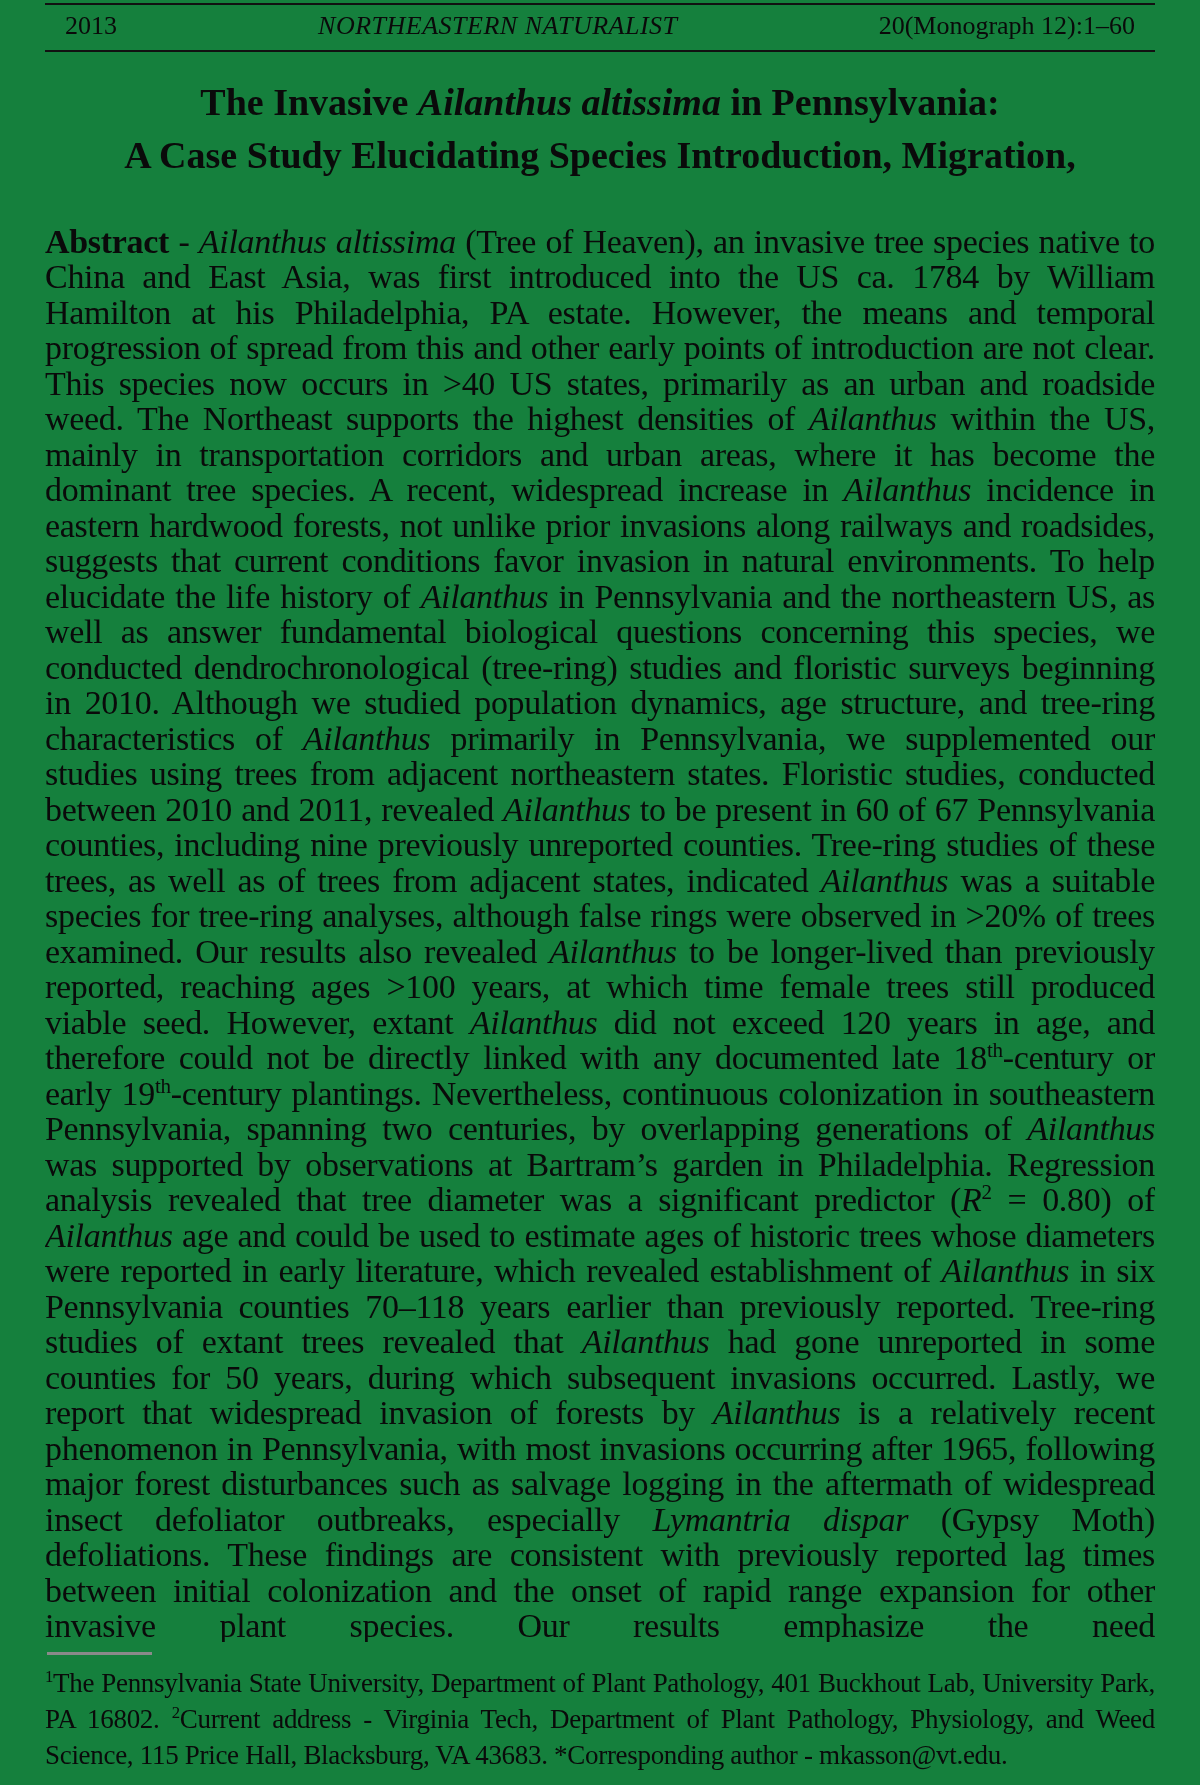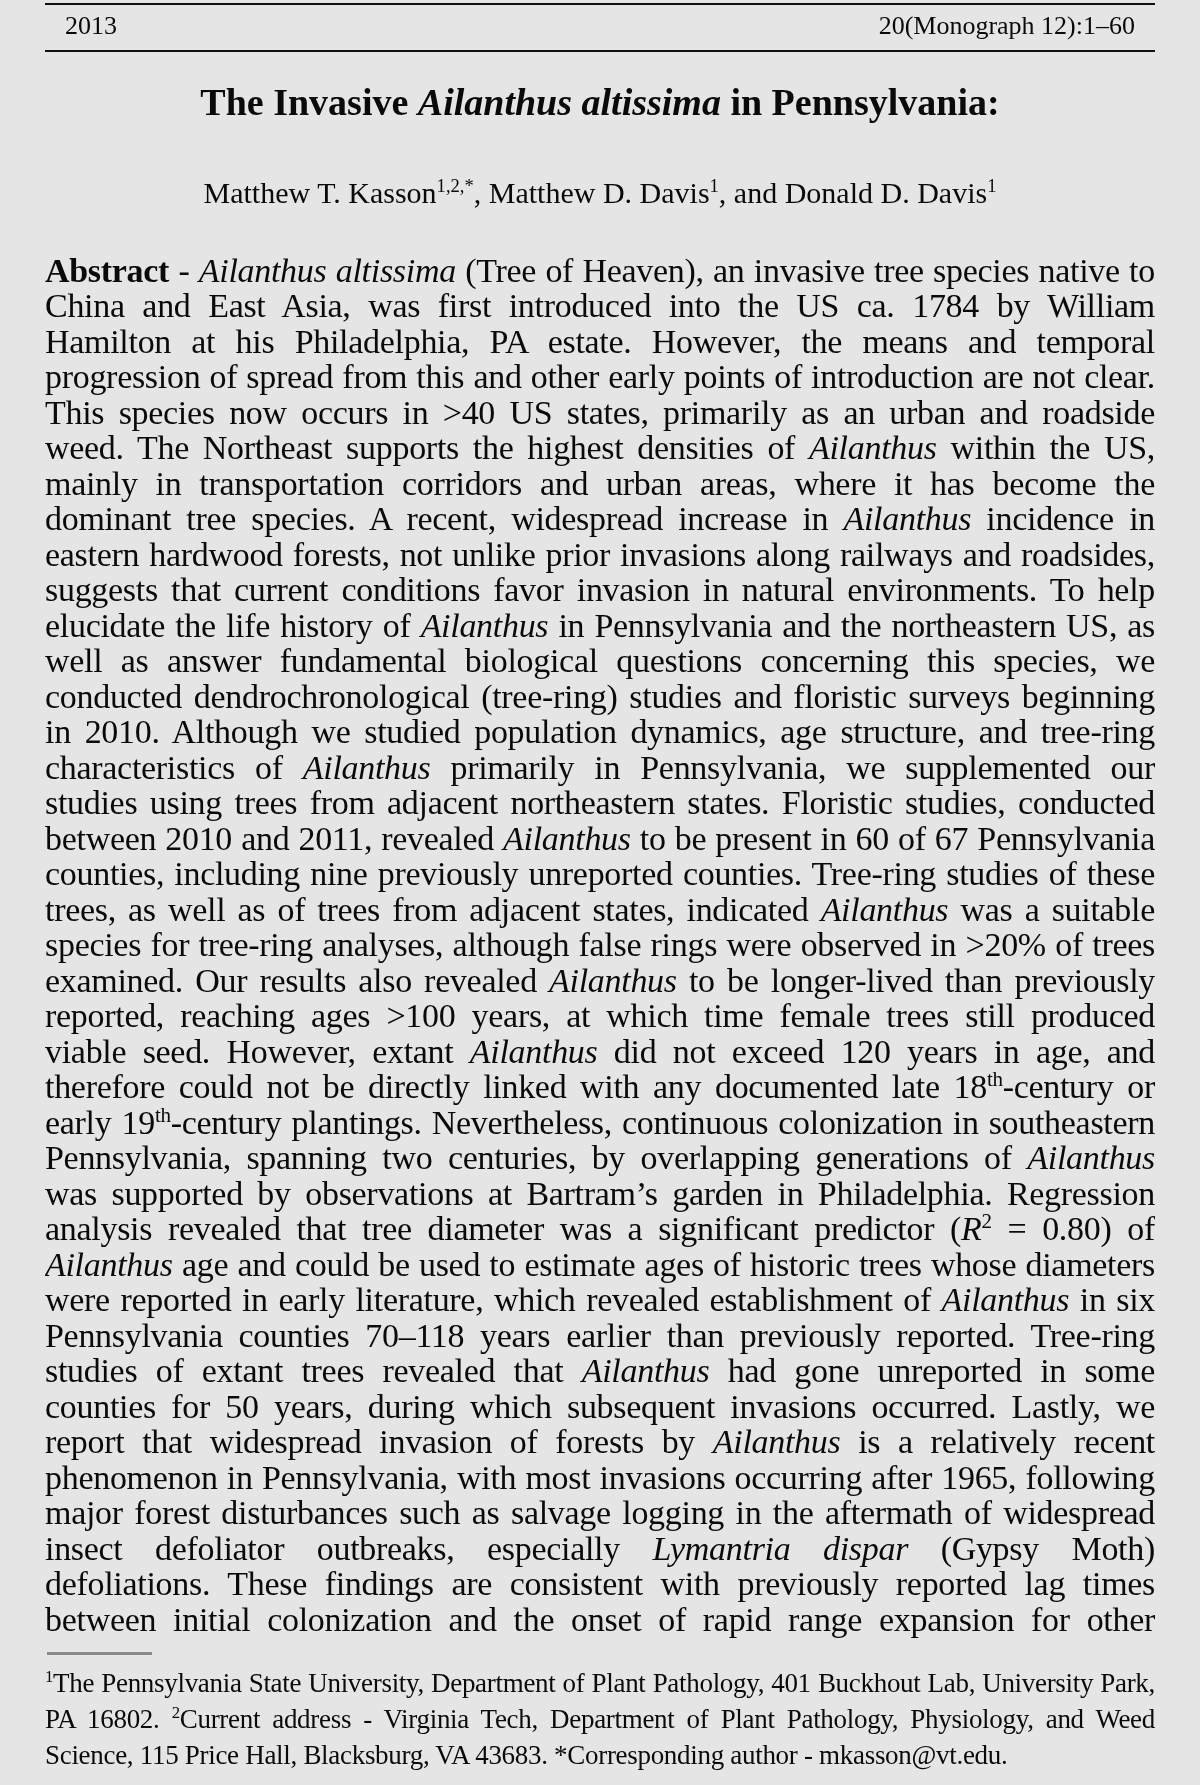--- a/index.html
+++ b/index.html
@@ -6,21 +6,21 @@
     margin: 0;
     padding: 0;
     background: #ffffff;
   }
   .page {
     position: relative;
     width: 1200px;
     height: 1785px;
     box-sizing: border-box;
     padding: 3px 45px 12px 45px;
-    background: #e5e5e5;
+    background: #15803d;
     color: #0a0a0a;
     font-family: "Liberation Serif", "DejaVu Serif", serif;
     display: flex;
     flex-direction: column;
     overflow: hidden;
   }
   .running-head {
     flex: 0 0 auto;
     border-top: 2px solid #111111;
     border-bottom: 2px solid #111111;
@@ -84,28 +84,29 @@
     vertical-align: super;
   }
 </style>
 </head>
 <body>
 
 <div class="page">
 
   <div class="running-head">
     <span class="year">2013</span>
+    <span class="journal">NORTHEASTERN NATURALIST</span>
     <span class="citation">20(Monograph 12):1–60</span>
   </div>
 
   <div class="title-block">
     <div><span>The Invasive </span><span style="font-style: italic;">Ailanthus altissima</span><span> in Pennsylvania:</span></div>
+    <div><span>A Case Study Elucidating Species Introduction, Migration,</span></div>
   </div>
 
-  <div class="authors-line"><span>Matthew T. Kasson</span><sup>1,2,*</sup><span>, Matthew D. Davis</span><sup>1</sup><span>, and Donald D. Davis</span><sup>1</sup></div>
 
   <div class="abstract-para"><span style="font-weight: bold;">Abstract</span><span> - </span><span style="font-style: italic;">Ailanthus altissima</span><span> (Tree of Heaven), an invasive tree species native to China and East Asia, was first introduced into the US ca. 1784 by William Hamilton at his Philadelphia, PA estate. However, the means and temporal progression of spread from this and other early points of introduction are not clear. This species now occurs in &gt;40 US states, primarily as an urban and roadside weed. The Northeast supports the highest densities of </span><span style="font-style: italic;">Ailanthus</span><span> within the US, mainly in transportation corridors and urban areas, where it has become the dominant tree species. A recent, widespread increase in </span><span style="font-style: italic;">Ailanthus</span><span> incidence in eastern hardwood forests, not unlike prior invasions along railways and roadsides, suggests that current conditions favor invasion in natural environments. To help elucidate the life history of </span><span style="font-style: italic;">Ailanthus</span><span> in Pennsylvania and the northeastern US, as well as answer fundamental biological questions concerning this species, we conducted dendrochronological (tree-ring) studies and floristic surveys beginning in 2010. Although we studied population dynamics, age structure, and tree-ring characteristics of </span><span style="font-style: italic;">Ailanthus</span><span> primarily in Pennsylvania, we supplemented our studies using trees from adjacent northeastern states. Floristic studies, conducted between 2010 and 2011, revealed </span><span style="font-style: italic;">Ailanthus</span><span> to be present in 60 of 67 Pennsylvania counties, including nine previously unreported counties. Tree-ring studies of these trees, as well as of trees from adjacent states, indicated </span><span style="font-style: italic;">Ailanthus</span><span> was a suitable species for tree-ring analyses, although false rings were observed in &gt;20% of trees examined. Our results also revealed </span><span style="font-style: italic;">Ailanthus</span><span> to be longer-lived than previously reported, reaching ages &gt;100 years, at which time female trees still produced viable seed. However, extant </span><span style="font-style: italic;">Ailanthus</span><span> did not exceed 120 years in age, and therefore could not be directly linked with any documented late 18</span><sup>th</sup><span>-century or early 19</span><sup>th</sup><span>-century plantings. Nevertheless, continuous colonization in southeastern Pennsylvania, spanning two centuries, by overlapping generations of </span><span style="font-style: italic;">Ailanthus</span><span> was supported by observations at Bartram’s garden in Philadelphia. Regression analysis revealed that tree diameter was a significant predictor (</span><span style="font-style: italic;">R</span><sup>2</sup><span> = 0.80) of </span><span style="font-style: italic;">Ailanthus</span><span> age and could be used to estimate ages of historic trees whose diameters were reported in early literature, which revealed establishment of </span><span style="font-style: italic;">Ailanthus</span><span> in six Pennsylvania counties 70–118 years earlier than previously reported. Tree-ring studies of extant trees revealed that </span><span style="font-style: italic;">Ailanthus</span><span> had gone unreported in some counties for 50 years, during which subsequent invasions occurred. Lastly, we report that widespread invasion of forests by </span><span style="font-style: italic;">Ailanthus</span><span> is a relatively recent phenomenon in Pennsylvania, with most invasions occurring after 1965, following major forest disturbances such as salvage logging in the aftermath of widespread insect defoliator outbreaks, especially </span><span style="font-style: italic;">Lymantria dispar</span><span> (Gypsy Moth) defoliations. These findings are consistent with previously reported lag times between initial colonization and the onset of rapid range expansion for other invasive plant species. Our results emphasize the need</span></div>
 
   <div class="footnote-block">
     <div class="footnote-rule"></div>
     <div class="footnote-text"><sup>1</sup><span>The Pennsylvania State University, Department of Plant Pathology, 401 Buckhout Lab, University Park, PA 16802. </span><sup>2</sup><span>Current address - Virginia Tech, Department of Plant Pathology, Physiology, and Weed Science, 115 Price Hall, Blacksburg, VA 43683.  *Corresponding author - mkasson@vt.edu.</span></div>
   </div>
 
 </div>
 

